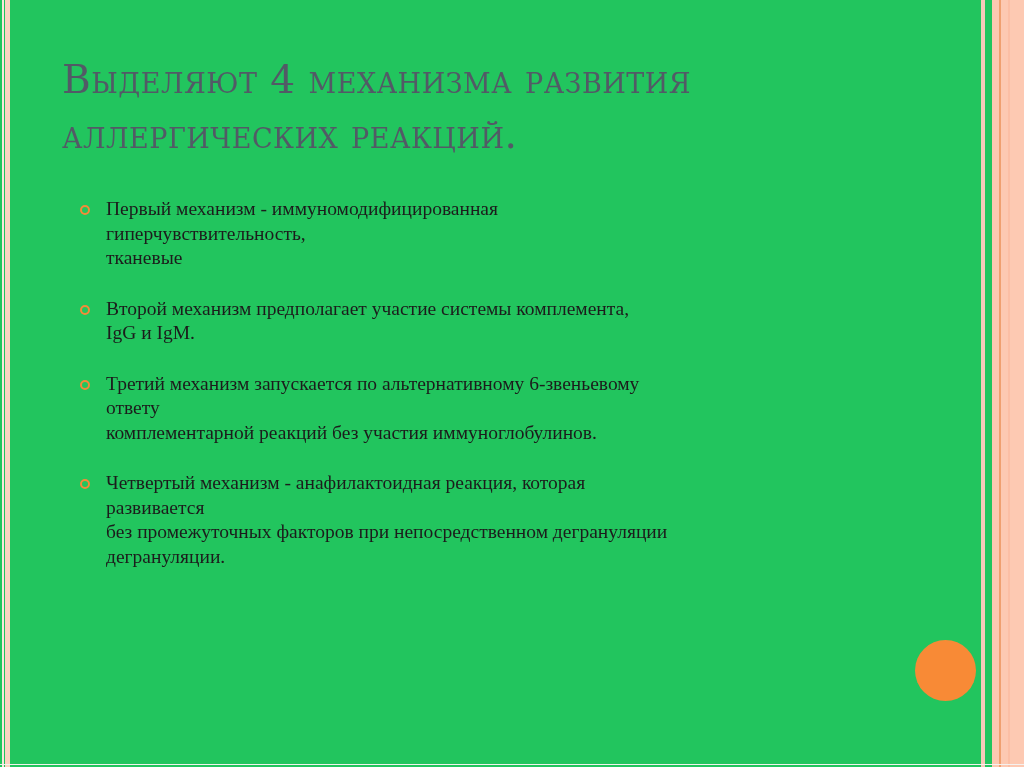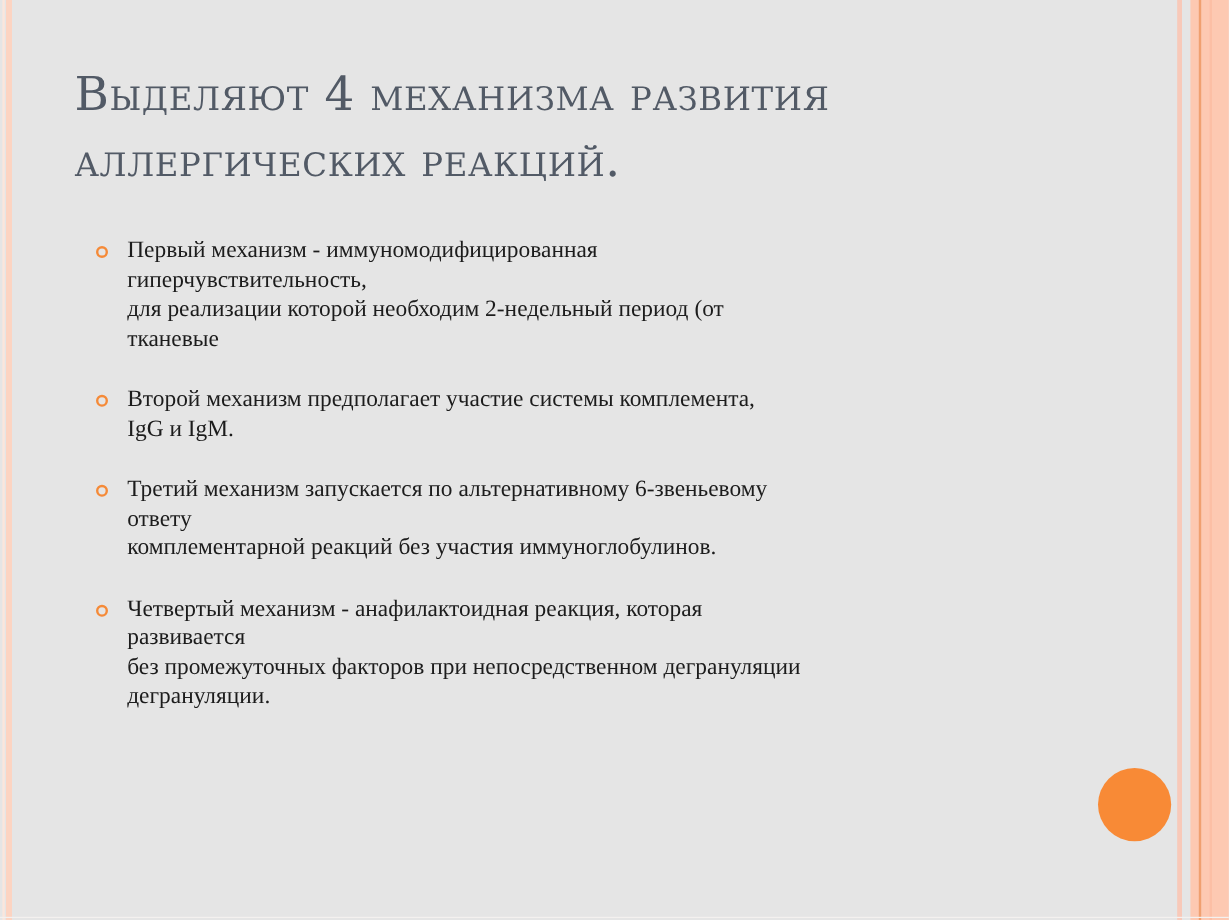--- a/index.html
+++ b/index.html
@@ -1,21 +1,21 @@
 <!DOCTYPE html>
 <html><head>
   <meta charset="utf-8">
   <style>
     html, body { margin: 0; padding: 0; }
     body {
       width: 1024px; height: 767px; position: relative; overflow: hidden;
       background: #ffffff;
       font-family: "DejaVu Serif", "Liberation Serif", serif;
     }
-    .slide { position: absolute; inset: 0; background: #e5e5e5; }
+    .slide { position: absolute; inset: 0; background: #22c55e; }
     
     .stripe { position: absolute; top: 0; bottom: 0; }
     .l1 { left: 2px; width: 2px; background: #fbe6dc; }
     .l2 { left: 5px; width: 5px; background: #fcd4c2; }
     
     .r1 { left: 981px; width: 4px; background: #f8c9b9; }
     .r2 { left: 992px; width: 32px; background: #fdc9b2; }
     .r3 { left: 999px; width: 2px; background: #f0a070; }
     .r4 { left: 1008px; width: 2px; background: #fcbfa5; }
     .bottom-line { position: absolute; left: 0; right: 0; top: 764px; height: 1px; background: #f4f1ef; }
@@ -57,21 +57,20 @@
   <h1 class="title">
     <span style="display:block">Выделяют 4 механизма развития</span>
     <span style="display:block">аллергических реакций.</span>
   </h1>
 
   <ul class="list">
     <li class="item">
       <span class="bullet"></span>
       <span class="line">Первый механизм - иммуномодифицированная</span>
       <span class="line">гиперчувствительность,</span>
-      <span class="line">для реализации которой необходим 2-недельный период (от</span>
       <span class="line">тканевые</span>
     </li>
     <li class="item">
       <span class="bullet"></span>
       <span class="line">Второй механизм предполагает участие системы комплемента,</span>
       <span class="line">IgG и IgM.</span>
     </li>
     <li class="item">
       <span class="bullet"></span>
       <span class="line">Третий механизм запускается по альтернативному 6-звеньевому</span>

